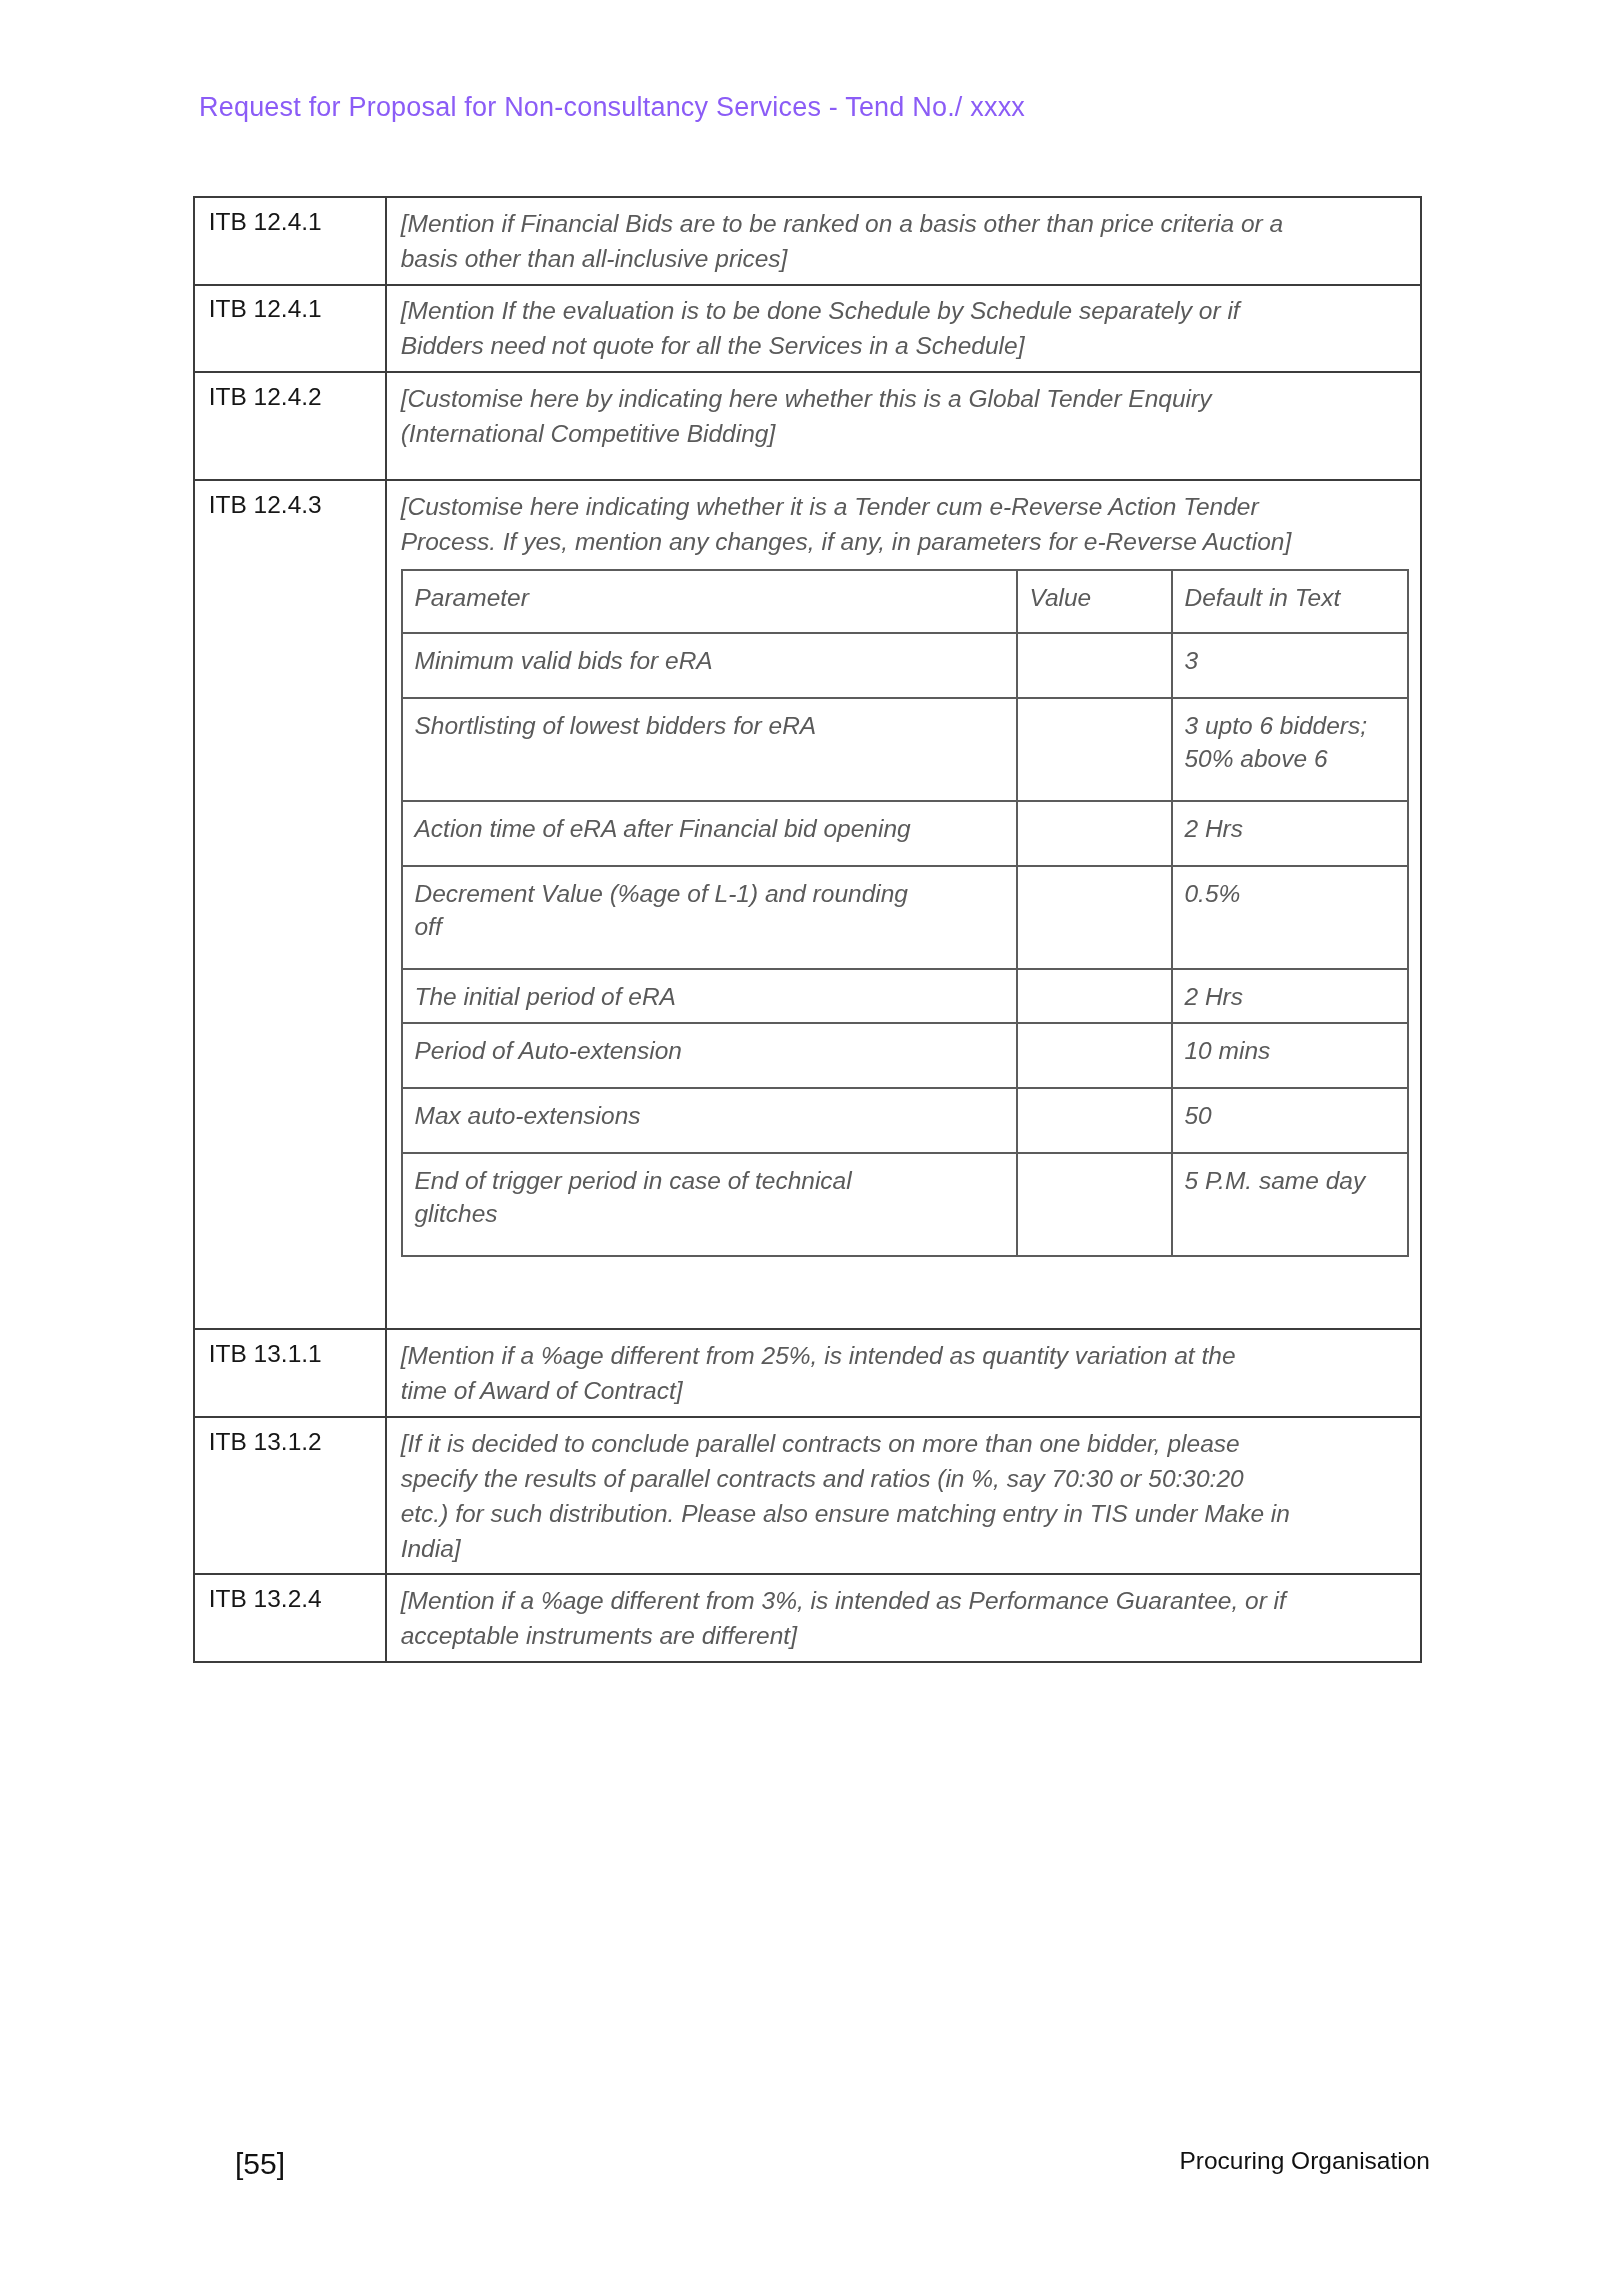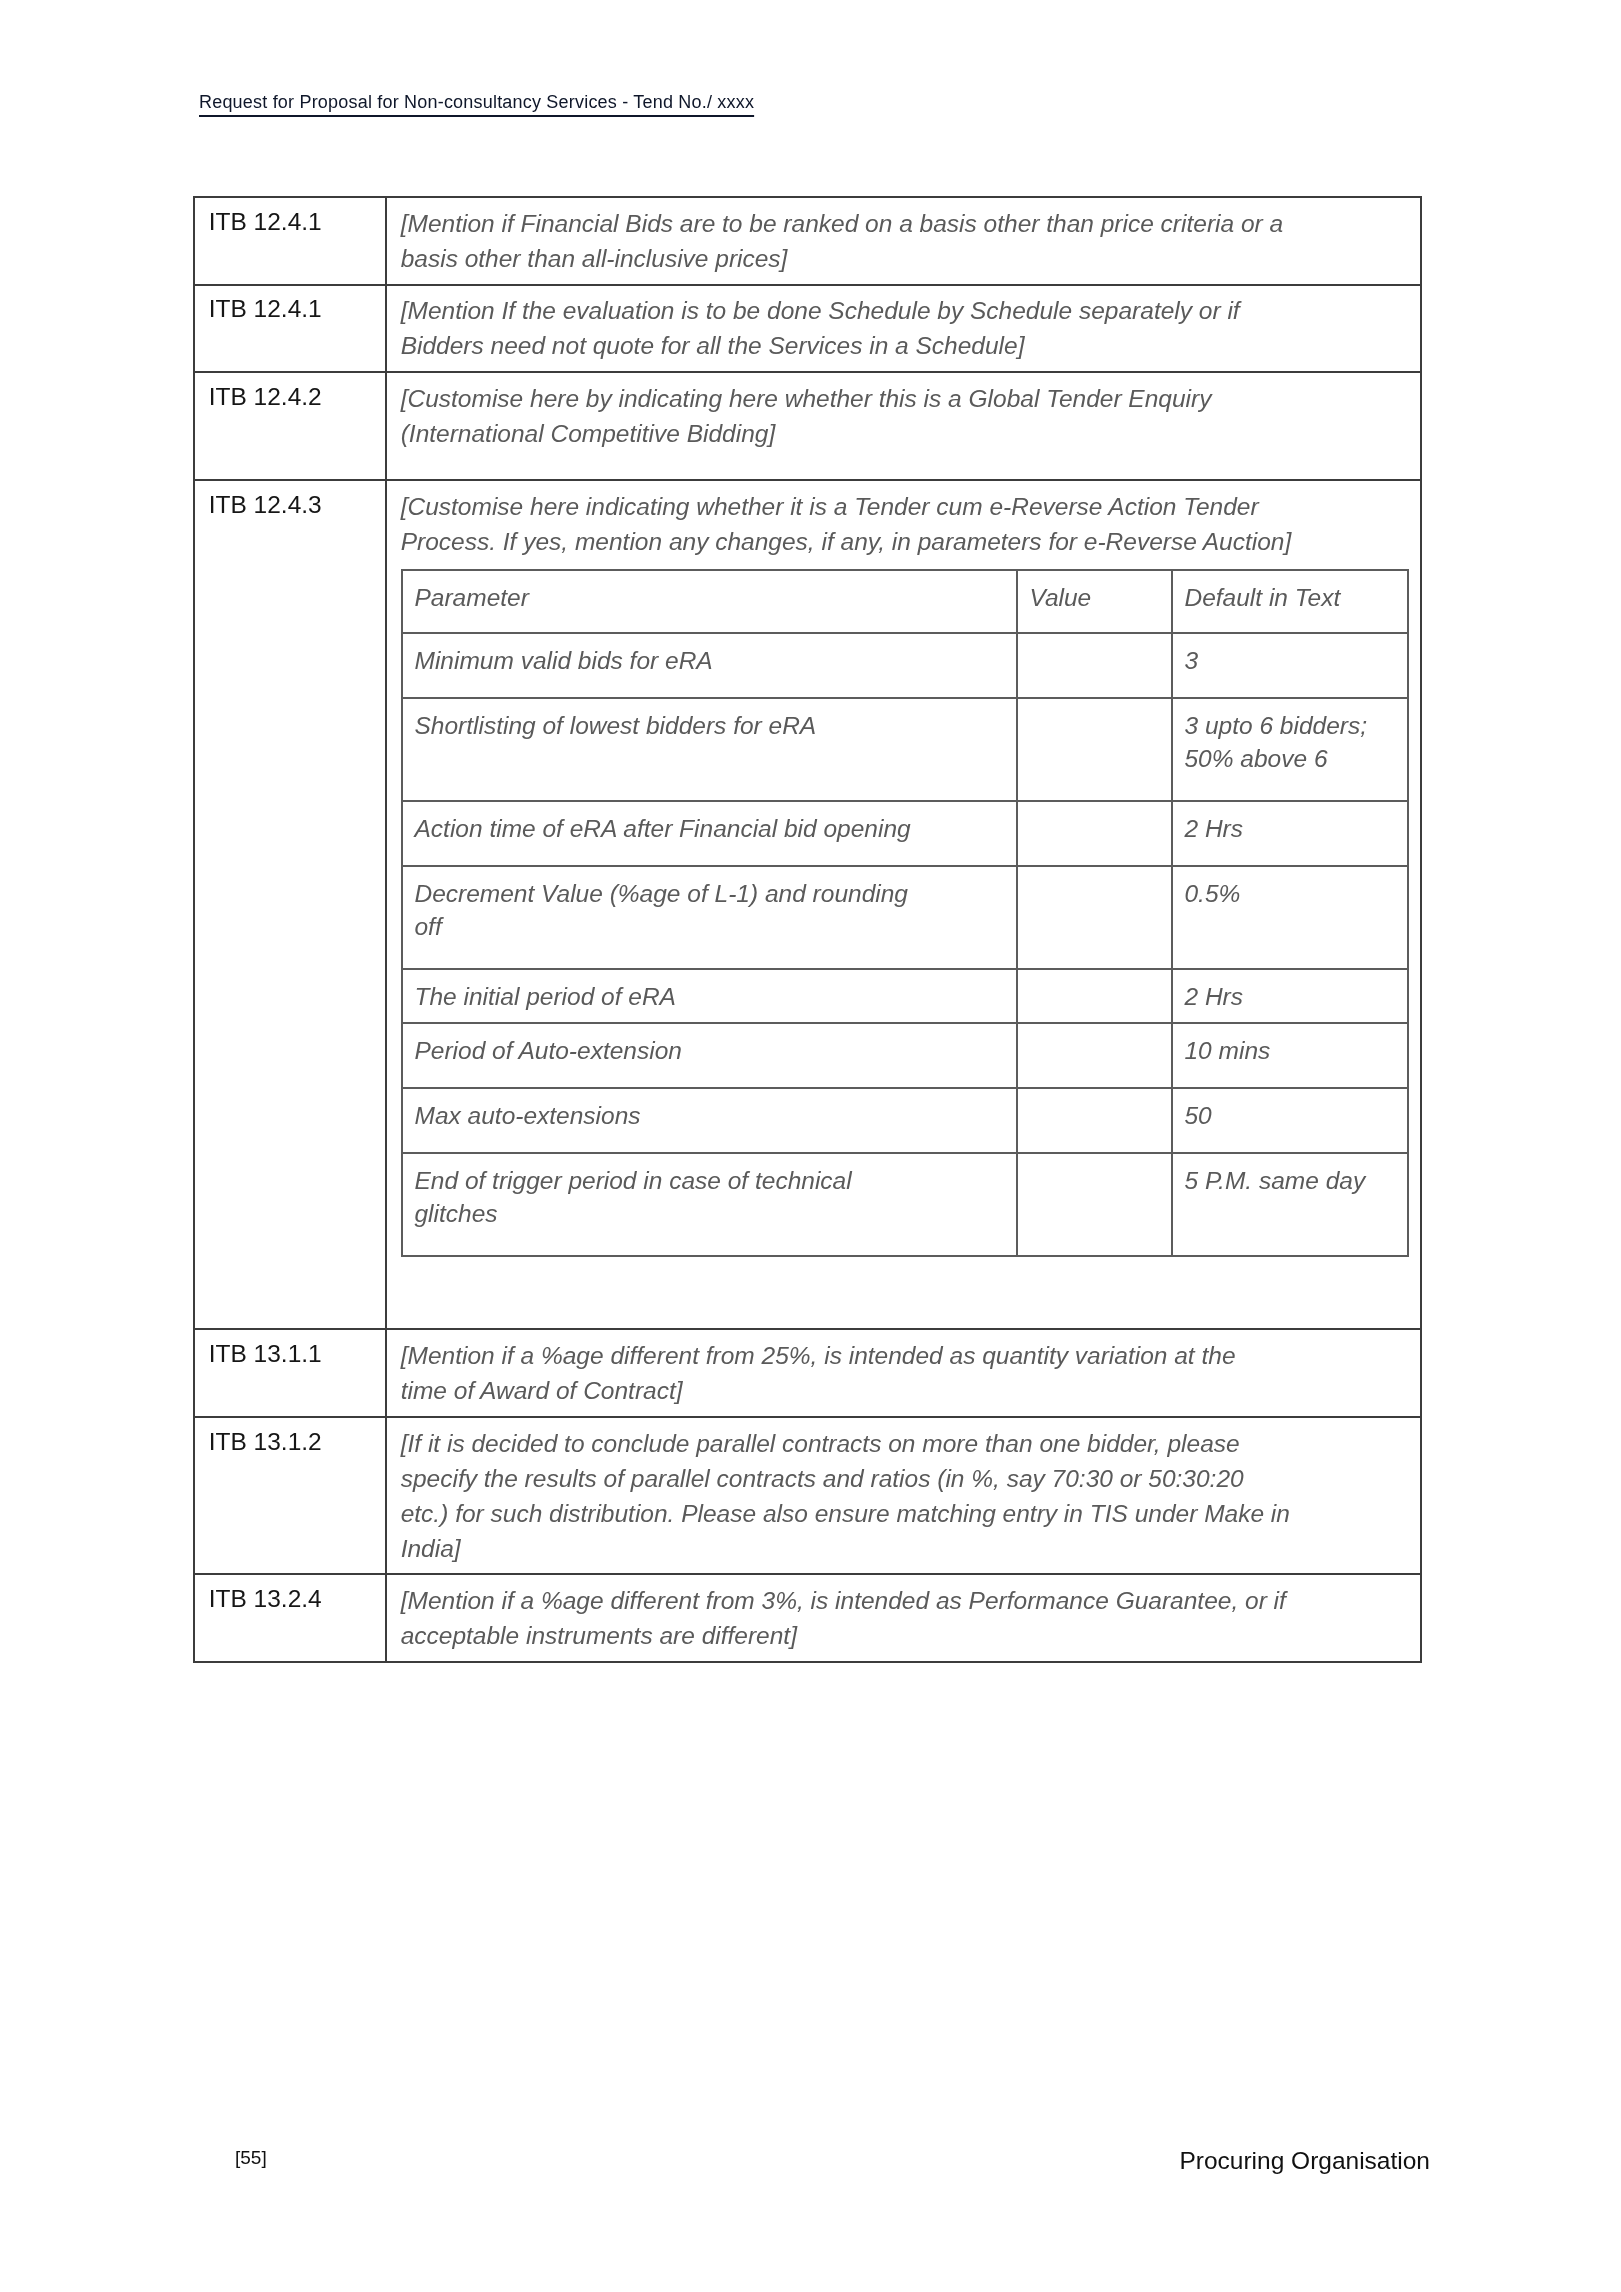--- a/index.html
+++ b/index.html
@@ -7,22 +7,22 @@
   body {
     width: 1621px; height: 2293px;
     position: relative;
     font-family: "Liberation Sans", sans-serif;
     color: #161616;
   }
   .page { position: absolute; inset: 0; background: #ffffff; overflow: hidden; }
 
   .doc-header {
     position: absolute; left: 199px; top: 92px;
-    font-size: 18px; letter-spacing: 0.2px; color: #0f172a;
-    text-decoration: underline; text-underline-offset: 6.9px;
+    font-size: 27px; letter-spacing: 0.2px; color: #8b5cf6;
+    text-underline-offset: 6.9px;
     text-decoration-thickness: 2px;
   }
 
   table.clause-table {
     position: absolute; left: 181px; top: 196px;
     width: 1229px;
     border-collapse: collapse; table-layout: fixed; margin-left: 12px;
   }
   table.clause-table > tbody > tr > td {
     border: 2px solid #3c3c3c;
@@ -47,21 +47,21 @@
     border: 2px solid #5c5c5c;
     vertical-align: top;
     padding: 9.8px 11.8px 7.8px 11.8px;
     font-style: italic; color: #5a5a5a;
     font-size: 24.5px; line-height: 33px;
     white-space: pre-line;
   }
 
   .doc-footer-left {
     position: absolute; left: 235px; top: 2147px;
-    font-size: 19px; color: #111111;
+    font-size: 30px; color: #111111;
   }
   .doc-footer-right {
     position: absolute; right: 191px; top: 2147px;
     font-size: 24.5px; color: #111111; text-align: right;
   }
 </style>
 </head>
 <body>
 
 <div class="page">

